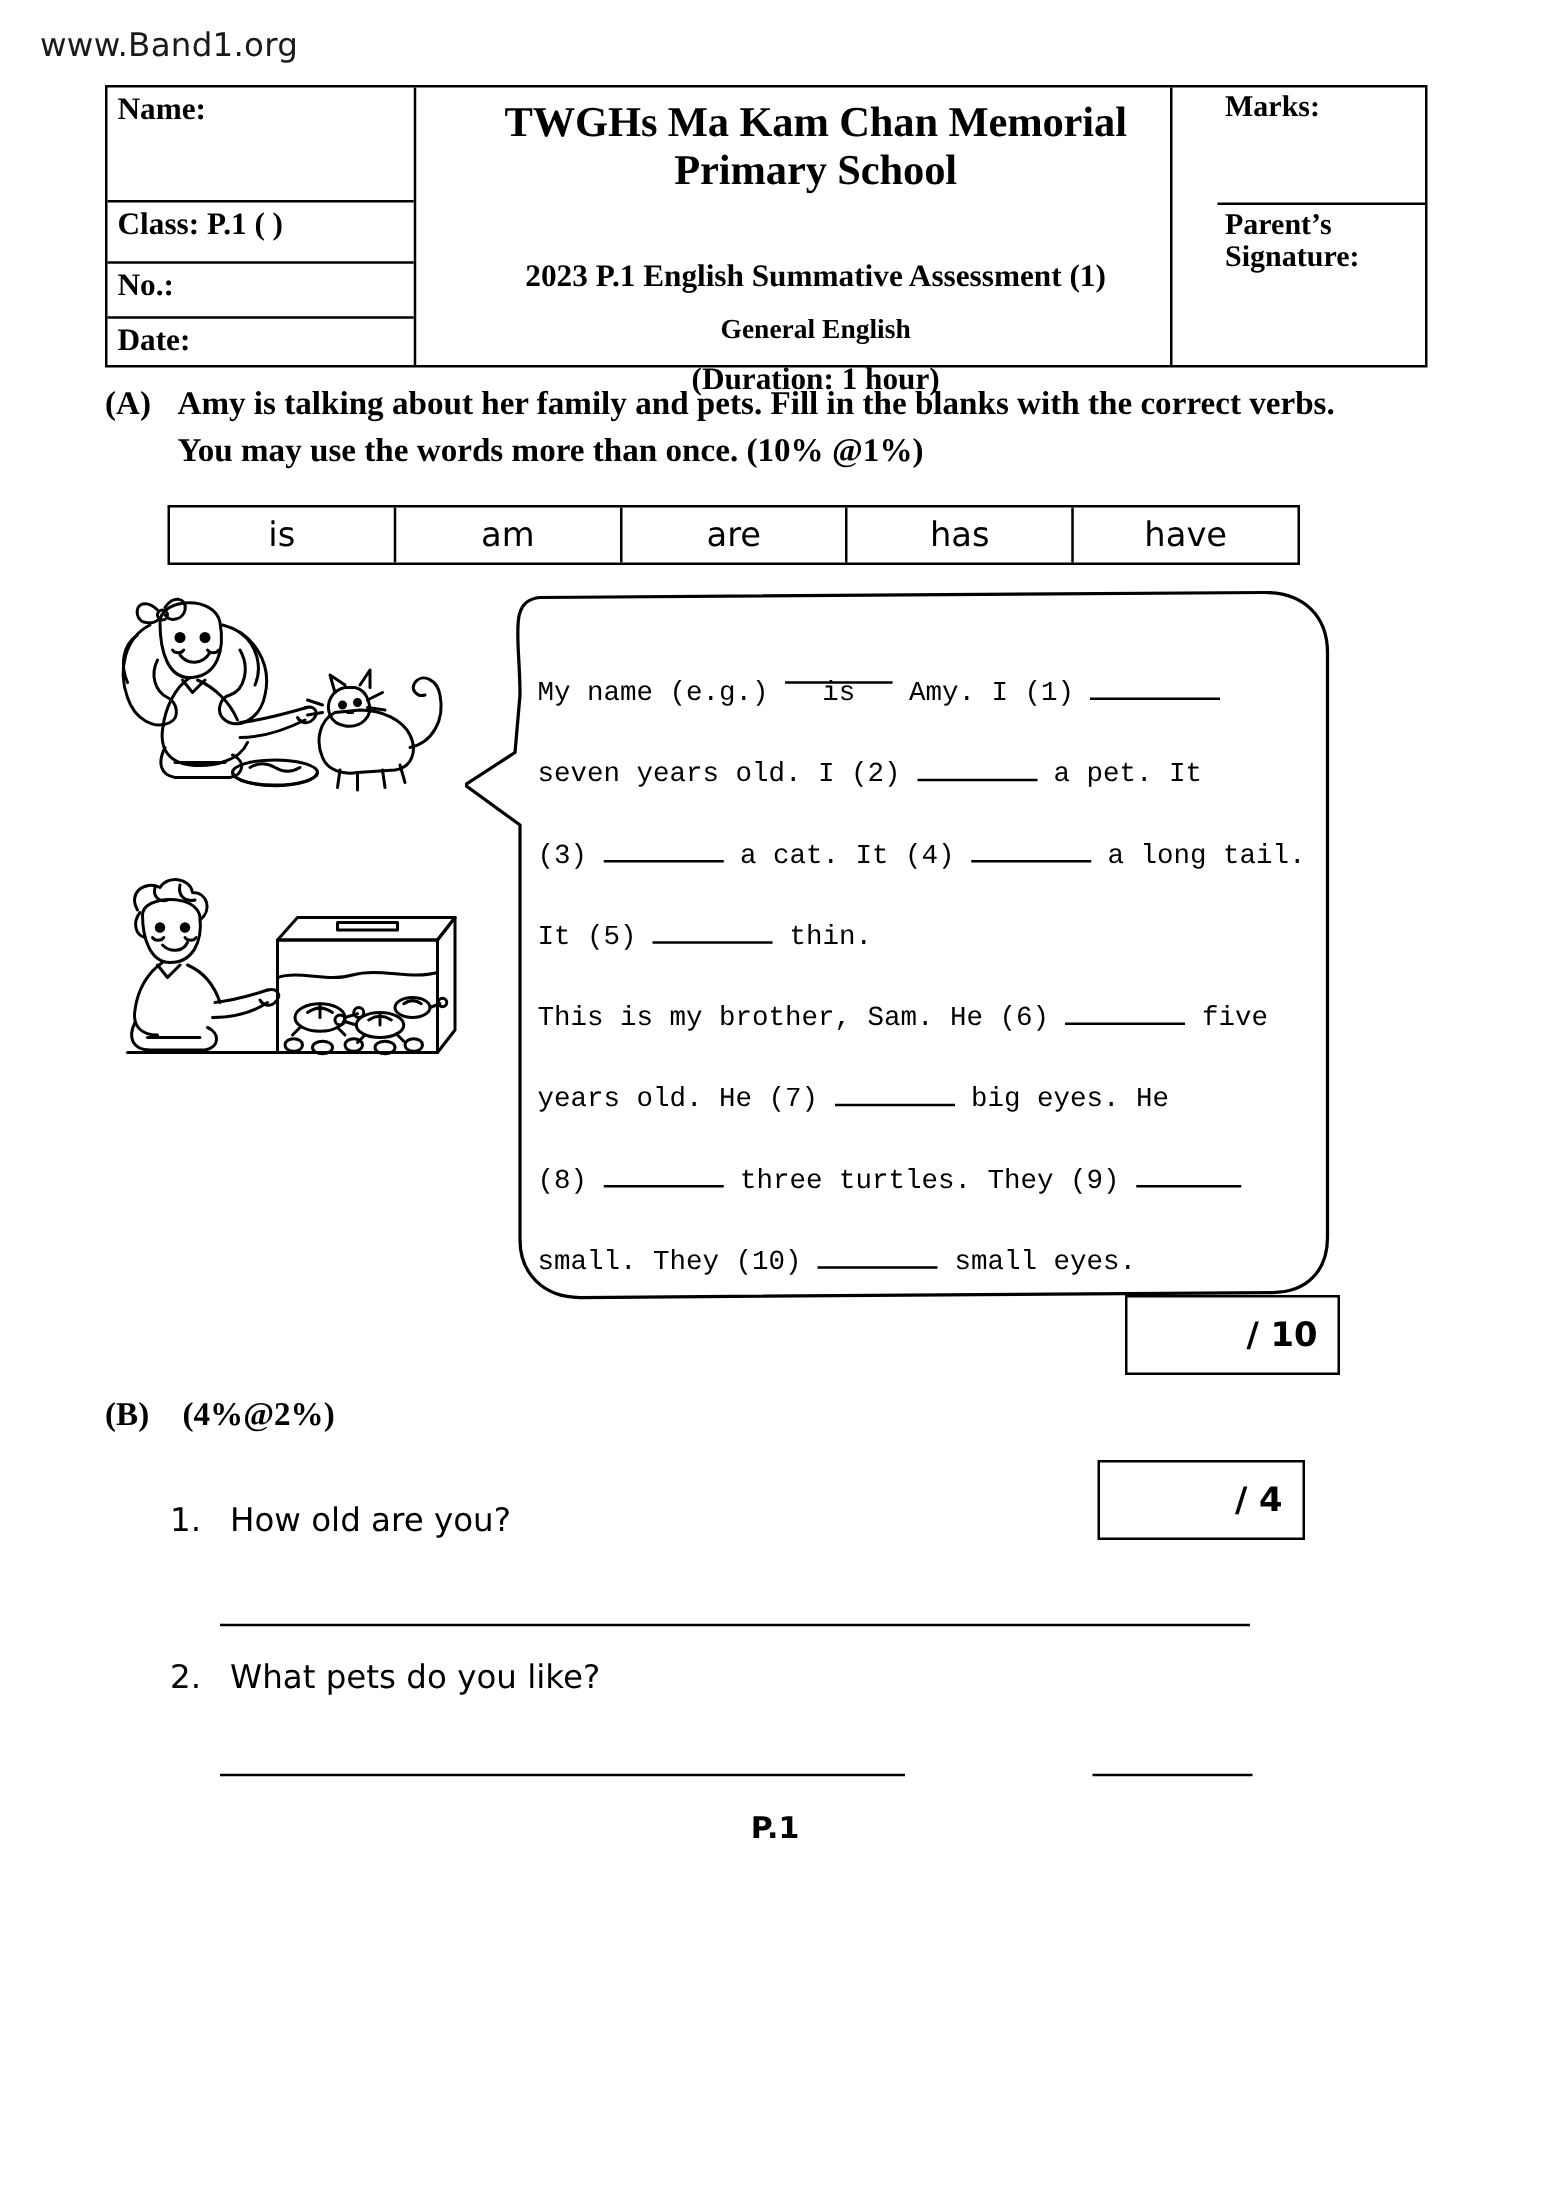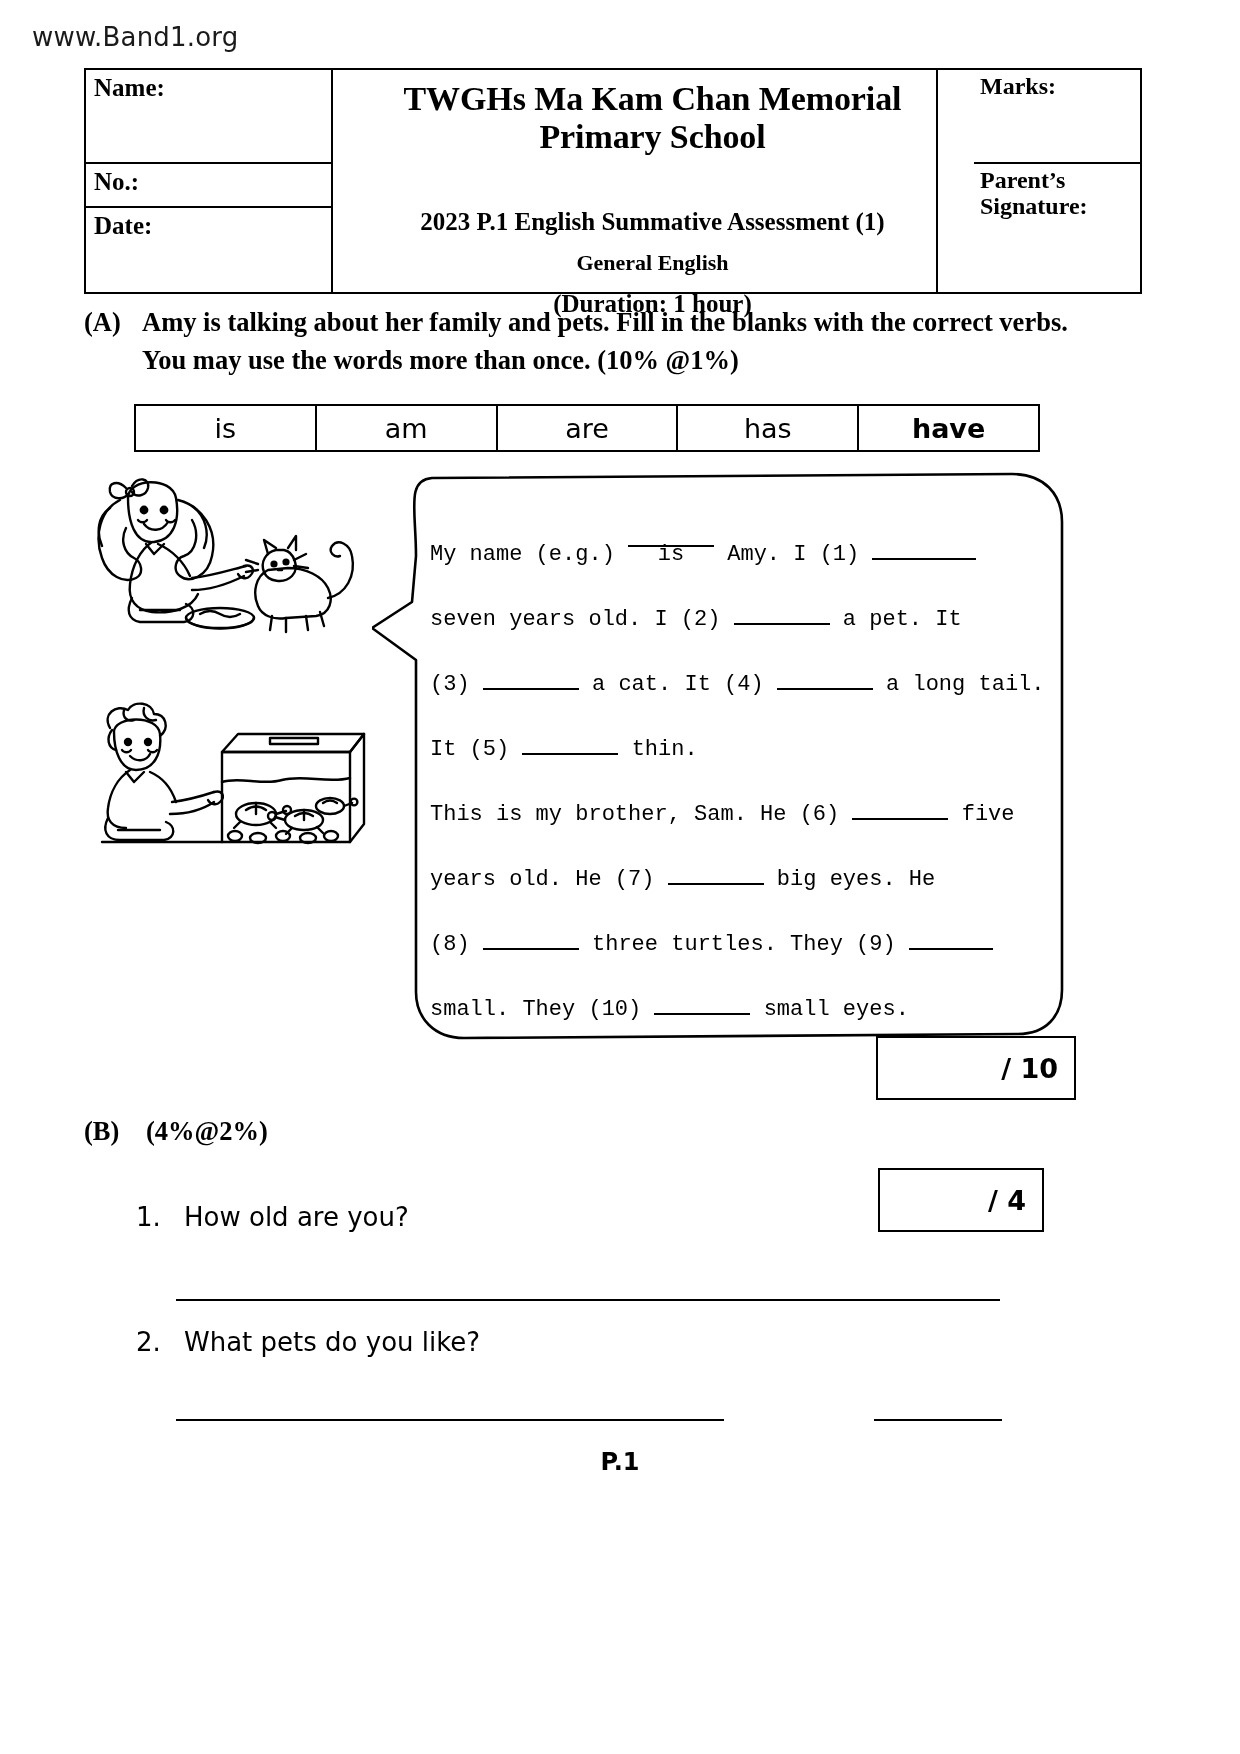--- a/index.html
+++ b/index.html
@@ -133,21 +133,21 @@
   }
   .wordbank .wb {
     flex: 1;
     border-right: 2px solid #000;
     box-sizing: border-box;
     display: flex;
     align-items: center;
     justify-content: center;
     font-size: 27px;
   }
-  .wordbank .wb:last-child { border-right: none; font-weight: bold; }
+  .wordbank .wb:last-child { border-right: none; }
 
   
   .bubble-wrap {
     position: absolute;
     left: 372px;
     top: 460px;
     width: 700px;
     height: 620px;
   }
   .bubble-wrap svg { display: block; }
@@ -179,21 +179,21 @@
     border: 2.5px solid #000;
     box-sizing: border-box;
     display: flex;
     align-items: center;
     justify-content: flex-end;
     padding-right: 16px;
     font-family: "DejaVu Sans", sans-serif;
     font-weight: bold;
     font-size: 27px;
   }
-  #score-10 { left: 876px; top: 1036px; width: 200px; height: 64px; }
+  #score-10 { left: 900px; top: 1036px; width: 172px; height: 64px; }
   #score-4  { left: 878px; top: 1168px; width: 166px; height: 64px; }
 
   
   .sec-b-instr {
     position: absolute;
     left: 84px;
     top: 1113px;
     width: 980px;
     font-weight: bold;
     font-size: 26.5px;
@@ -239,20 +239,21 @@
   #art-boy-tank { left: 72px; top: 690px; }
 </style>
 </head>
 <body>
 
 <div class="watermark">www.Band1.org</div>
 
 <div class="hdr">
   <div class="hdr-left">
     <div class="cell c-name">Name:</div>
+    <div class="cell c-class">Class: P.1 (          )</div>
     <div class="cell c-no">No.:</div>
     <div class="cell c-date">Date:</div>
   </div>
   <div class="hdr-mid">
     <div class="school">TWGHs Ma Kam Chan Memorial Primary School</div>
     <div class="exam">2023 P.1 English Summative Assessment (1)</div>
     <div class="subject">General English</div>
     <div class="duration">(Duration: 1 hour)</div>
   </div>
   <div class="hdr-right">

